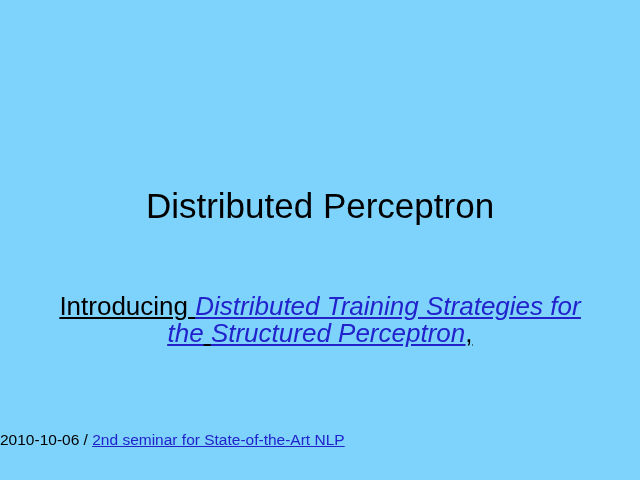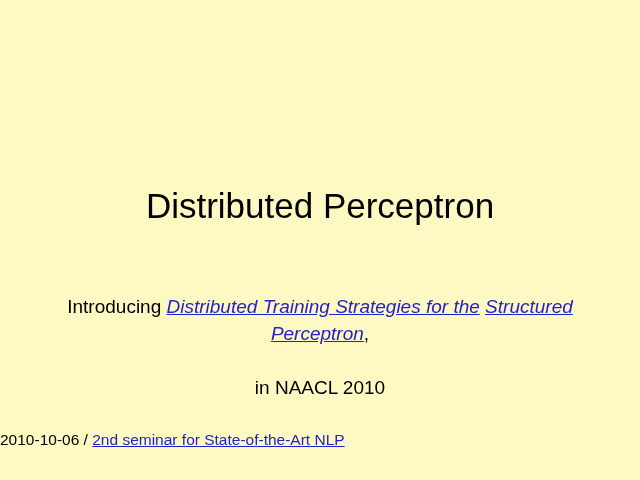--- a/index.html
+++ b/index.html
@@ -11,44 +11,45 @@
     height: 480px;
     background: #ffffff;
     font-family: "Liberation Sans", sans-serif;
     color: #000000;
     overflow: hidden;
   }
   .slide {
     position: relative;
     width: 640px;
     height: 480px;
-    background: #fef9c3;
+    background: #7dd3fc;
     box-sizing: border-box;
   }
   .title {
     position: absolute;
     top: 185px;
     left: 0;
     width: 640px;
     text-align: center;
     font-size: 35px;
     line-height: 42px;
     font-weight: normal;
     color: #000000;
     letter-spacing: 0px;
   }
   .subtitle {
     position: absolute;
     top: 293px;
     left: 46px;
     width: 548px;
     text-align: center;
-    font-size: 19px;
+    font-size: 26px;
     line-height: 27px;
     color: #000000;
+    text-decoration: underline;
   }
   .link {
     color: #2222cc;
     text-decoration: underline;
   }
   .link-italic {
     color: #2222cc;
     text-decoration: underline;
     font-style: italic;
   }
@@ -67,20 +68,19 @@
 </head>
 <body>
 
 <div class="slide">
 
   <div class="title">Distributed Perceptron</div>
 
   <div class="subtitle">
     <span>Introducing </span><a class="link-italic" href="#">Distributed Training Strategies for the</a><span> </span><a class="link-italic" href="#">Structured Perceptron</a><span>,</span><br>
     <br>
-    <span class="nowrap">in NAACL 2010</span>
   </div>
 
   <div class="footer">
     <span>2010-10-06</span><span> / </span><a class="link" href="#">2nd seminar for State-of-the-Art NLP</a>
   </div>
 
 </div>
 
 </body></html>

